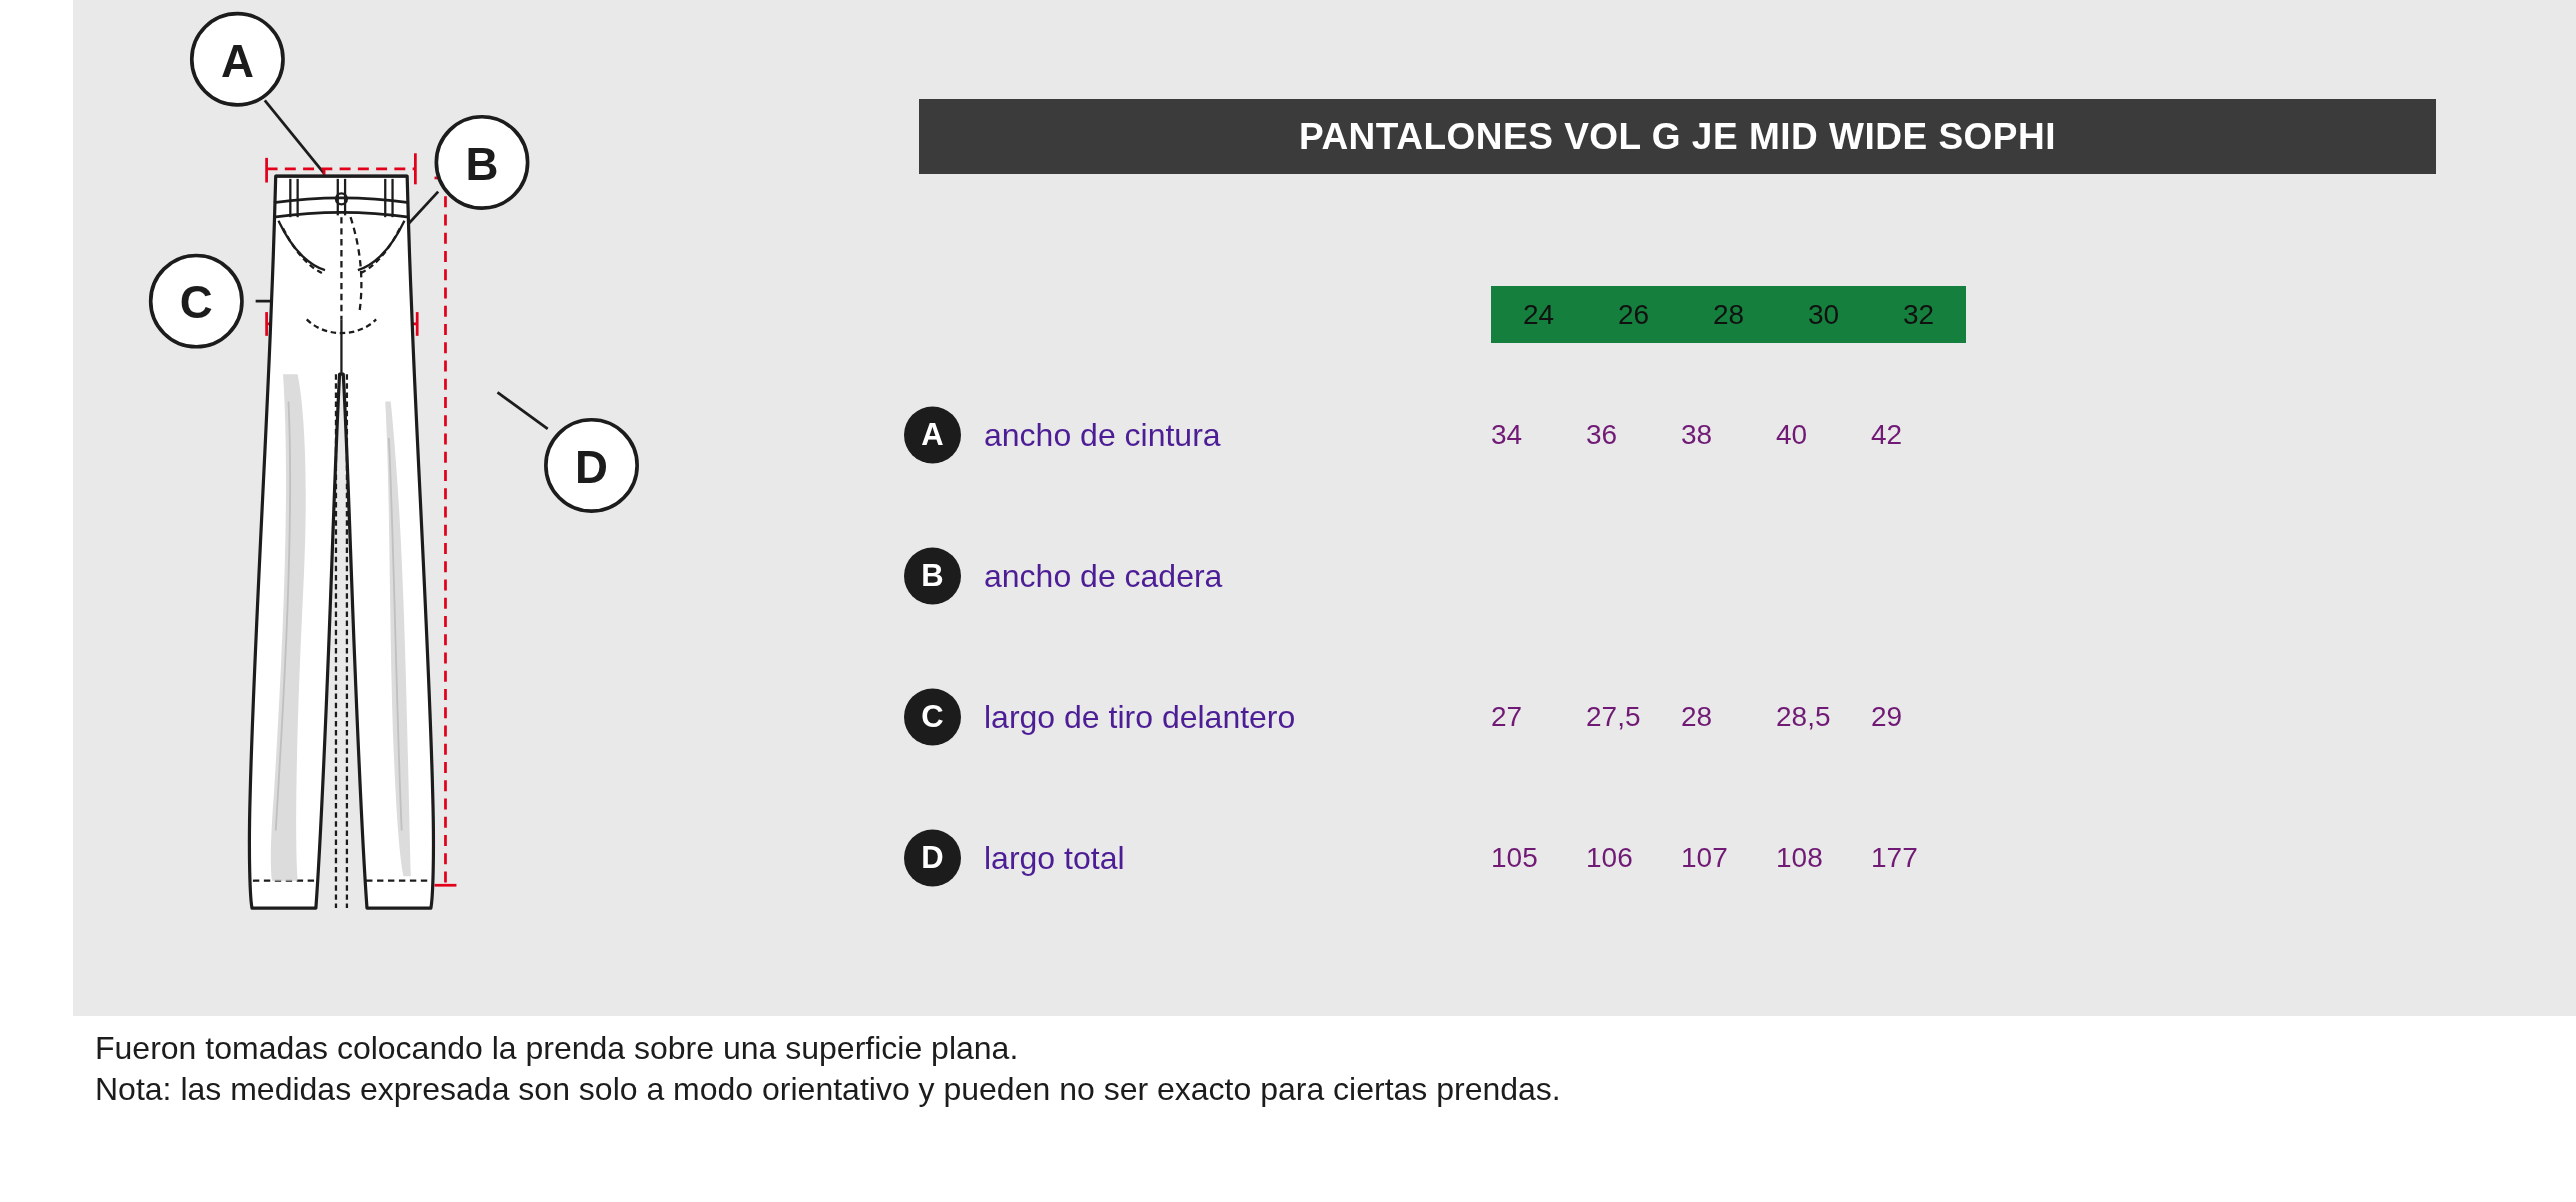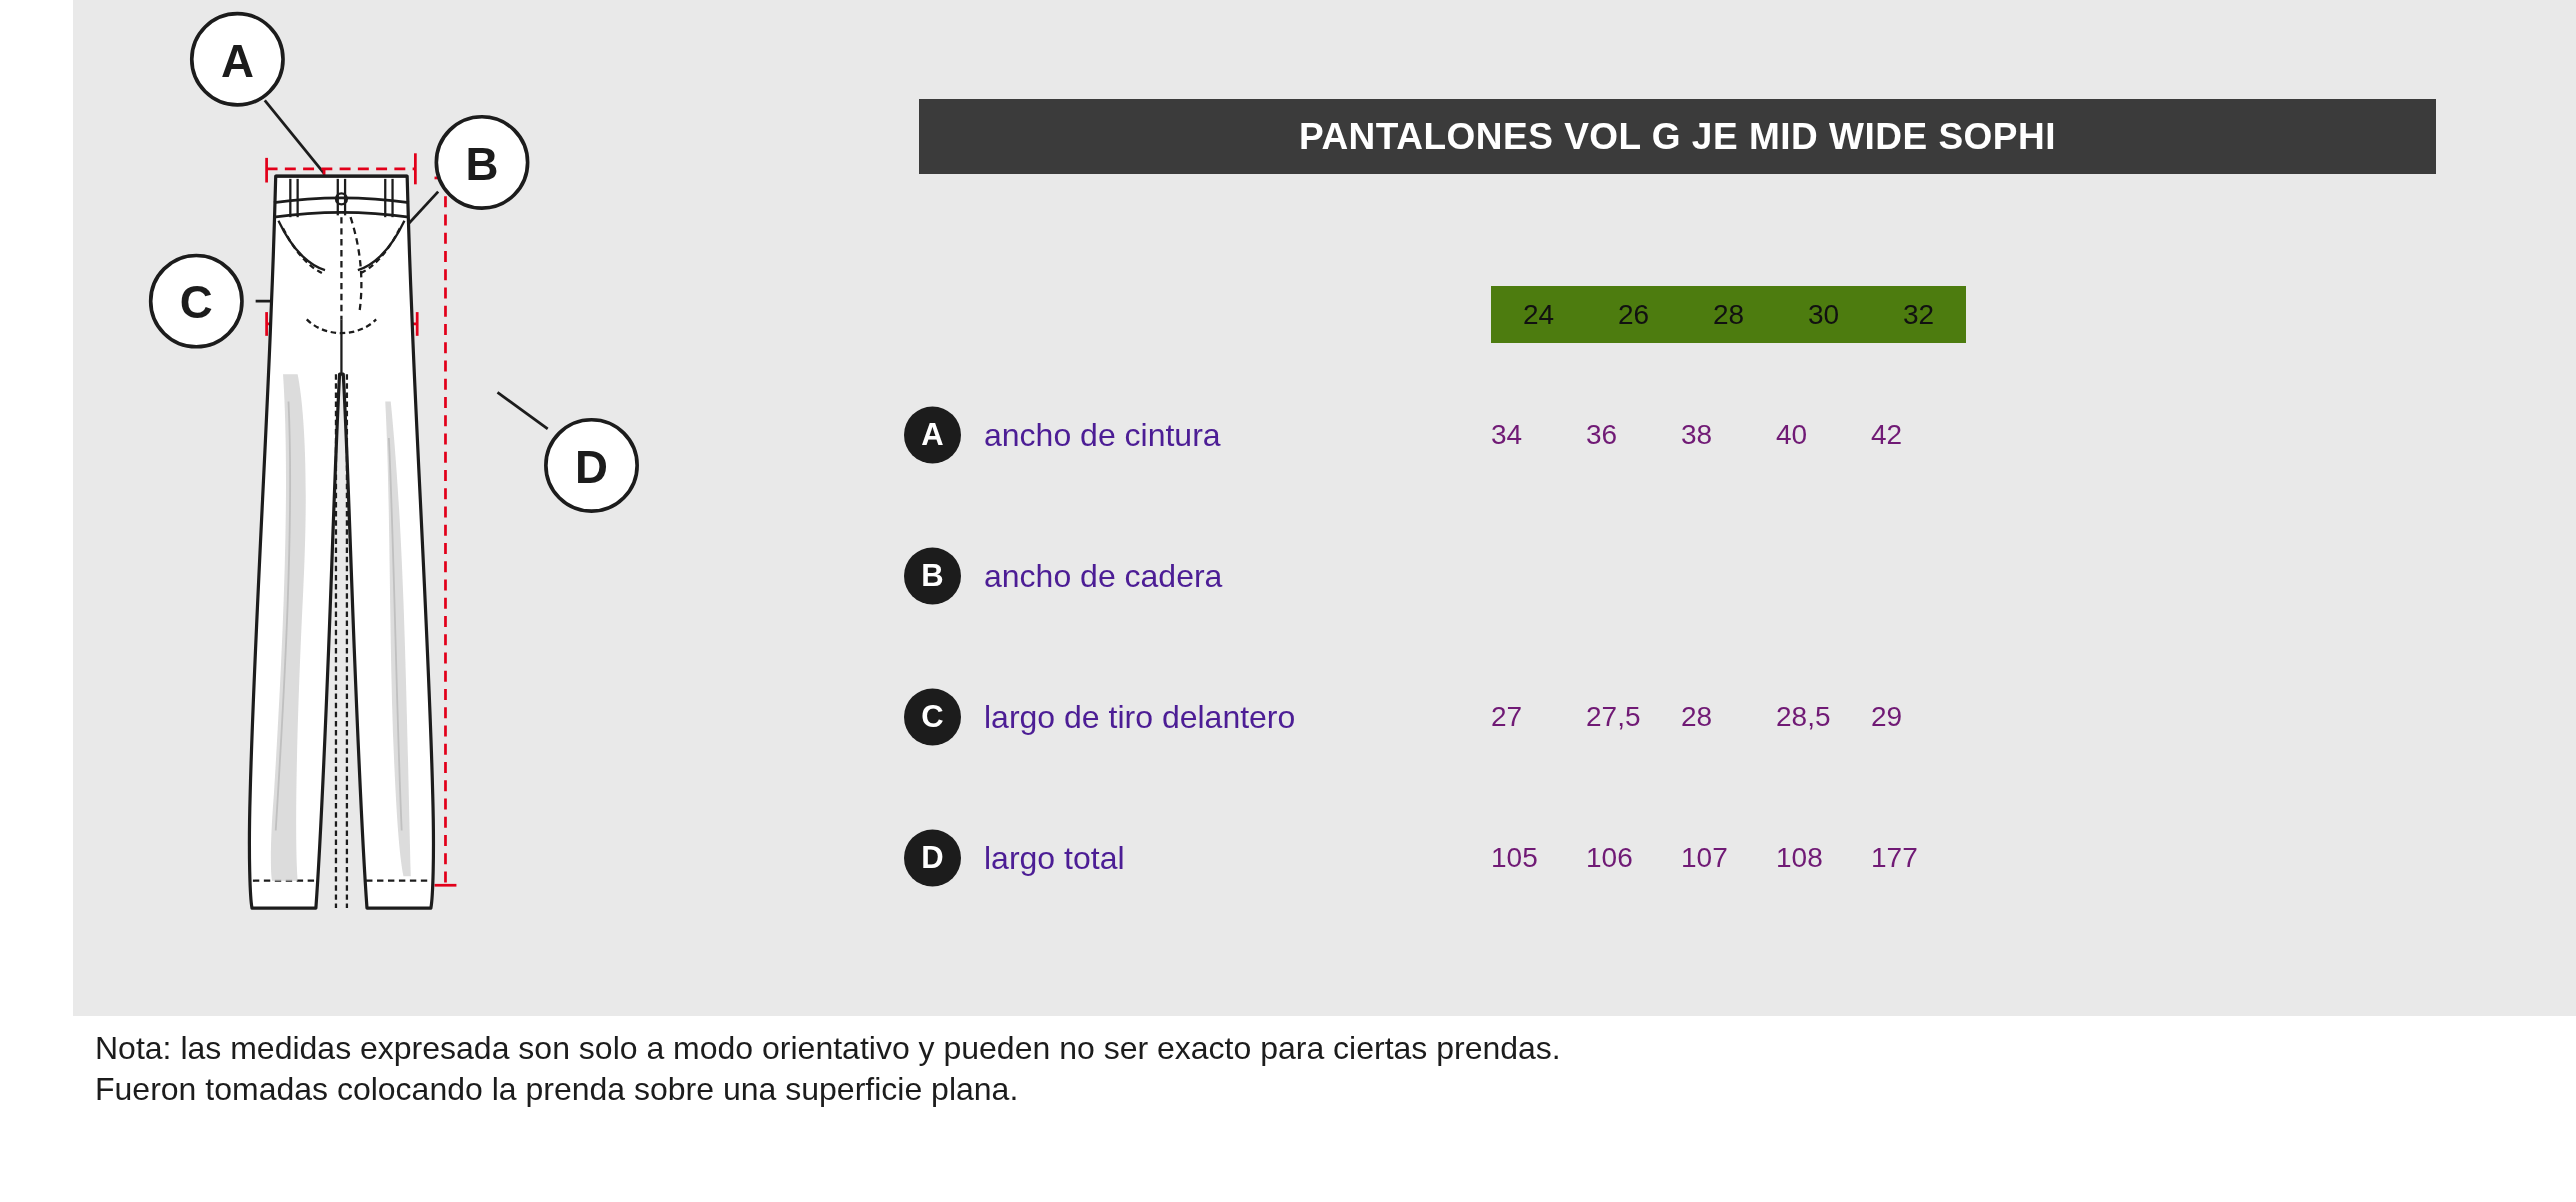--- a/index.html
+++ b/index.html
@@ -61,21 +61,21 @@
     font-family: "Liberation Sans", sans-serif;
     text-transform: uppercase;
   }
 
   .size-header-row {
     position: absolute;
     left: 607px;
     top: 187px;
     width: 475px;
     height: 57px;
-    background: #4d7c0f;
+    background: #15803d;
     display: flex;
     align-items: center;
   }
   .size-header-row .cell {
     flex: 1 1 0;
     text-align: center;
     font-size: 28px;
     color: #111111;
     font-family: "Liberation Sans", sans-serif;
   }
@@ -322,18 +322,18 @@
           <div class="cell">107</div>
           <div class="cell">108</div>
           <div class="cell">177</div>
         </div>
       </div>
 
     </div>
   </div>
 
   <div class="note">
+    <div>Fueron tomadas colocando la prenda sobre una superficie plana.</div>
     <div>Nota: las medidas expresada son solo a modo orientativo y pueden no ser exacto para ciertas prendas.</div>
-    <div>Fueron tomadas colocando la prenda sobre una superficie plana.</div>
   </div>
 
 </div>
 
 
 </body></html>

